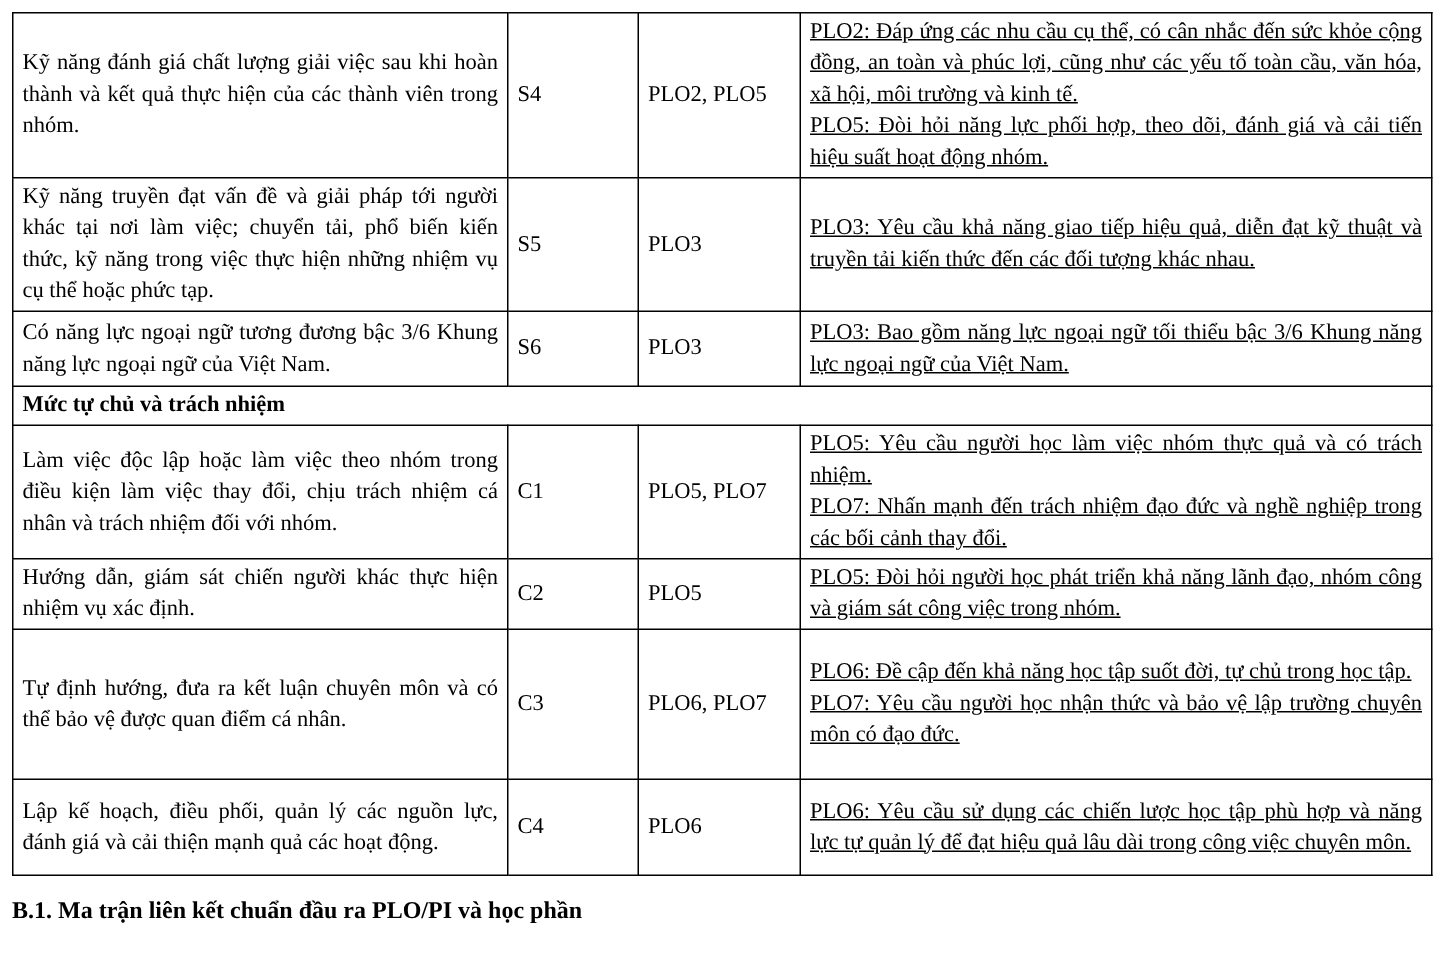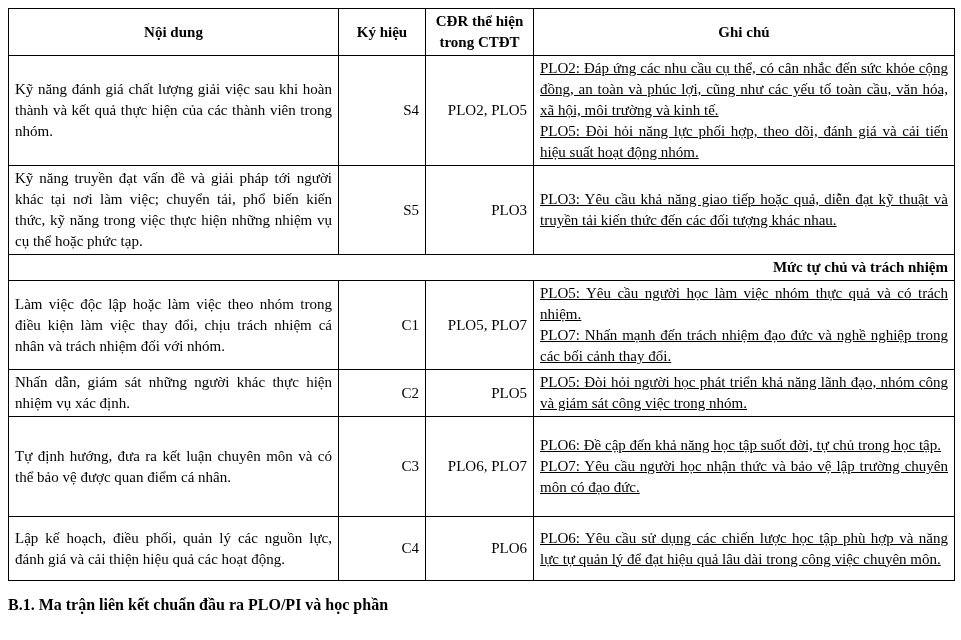--- a/index.html
+++ b/index.html
@@ -30,31 +30,31 @@
   th.col-header {
     font-weight: bold;
     text-align: center;
     padding: 2px 8px;
   }
   td.cell-content {
     text-align: justify;
     text-justify: inter-word;
   }
   td.cell-symbol, td.cell-cdr {
-    text-align: right;
+    text-align: left;
   }
   td.cell-note {
     text-align: justify;
     text-justify: inter-word;
     white-space: pre-line;
     text-decoration: underline;
   }
   td.section-row {
     font-weight: bold;
-    text-align: right;
+    text-align: left;
     padding: 0 6px;
   }
   .caption {
     margin-top: 14px;
     font-size: 16px;
     font-weight: bold;
     line-height: 20px;
   }
 </style>
 </head>
@@ -64,72 +64,72 @@
 
   <table class="outcomes">
     <colgroup>
       <col style="width:330px">
       <col style="width:87px">
       <col style="width:108px">
       <col style="width:421px">
     </colgroup>
 
     <tbody>
-        <tr style="height:41px">
-      <th class="col-header">Nội dung</th>
-      <th class="col-header">Ký hiệu</th>
-      <th class="col-header">CĐR thể hiện trong CTĐT</th>
-      <th class="col-header">Ghi chú</th>
-    </tr>
 
     <tr style="height:109px">
       <td class="cell-content">Kỹ năng đánh giá chất lượng giải việc sau khi hoàn thành và kết quả thực hiện của các thành viên trong nhóm.</td>
       <td class="cell-symbol">S4</td>
       <td class="cell-cdr">PLO2, PLO5</td>
       <td class="cell-note">PLO2: Đáp ứng các nhu cầu cụ thể, có cân nhắc đến sức khỏe cộng đồng, an toàn và phúc lợi, cũng như các yếu tố toàn cầu, văn hóa, xã hội, môi trường và kinh tế.
 PLO5: Đòi hỏi năng lực phối hợp, theo dõi, đánh giá và cải tiến hiệu suất hoạt động nhóm.</td>
     </tr>
 
     <tr style="height:87px">
       <td class="cell-content">Kỹ năng truyền đạt vấn đề và giải pháp tới người khác tại nơi làm việc; chuyển tải, phổ biến kiến thức, kỹ năng trong việc thực hiện những nhiệm vụ cụ thể hoặc phức tạp.</td>
       <td class="cell-symbol">S5</td>
       <td class="cell-cdr">PLO3</td>
-      <td class="cell-note">PLO3: Yêu cầu khả năng giao tiếp hoặc quả, diễn đạt kỹ thuật và truyền tải kiến thức đến các đối tượng khác nhau.</td>
+      <td class="cell-note">PLO3: Yêu cầu khả năng giao tiếp hiệu quả, diễn đạt kỹ thuật và truyền tải kiến thức đến các đối tượng khác nhau.</td>
     </tr>
 
+    <tr style="height:50px">
+      <td class="cell-content">Có năng lực ngoại ngữ tương đương bậc 3/6 Khung năng lực ngoại ngữ của Việt Nam.</td>
+      <td class="cell-symbol">S6</td>
+      <td class="cell-cdr">PLO3</td>
+      <td class="cell-note">PLO3: Bao gồm năng lực ngoại ngữ tối thiểu bậc 3/6 Khung năng lực ngoại ngữ của Việt Nam.</td>
+    </tr>
 
     <tr style="height:21px">
       <td class="section-row" colspan="4">Mức tự chủ và trách nhiệm</td>
     </tr>
 
     <tr style="height:64px">
       <td class="cell-content">Làm việc độc lập hoặc làm việc theo nhóm trong điều kiện làm việc thay đổi, chịu trách nhiệm cá nhân và trách nhiệm đối với nhóm.</td>
       <td class="cell-symbol">C1</td>
       <td class="cell-cdr">PLO5, PLO7</td>
       <td class="cell-note">PLO5: Yêu cầu người học làm việc nhóm thực quả và có trách nhiệm.
 PLO7: Nhấn mạnh đến trách nhiệm đạo đức và nghề nghiệp trong các bối cảnh thay đổi.</td>
     </tr>
 
     <tr style="height:43px">
-      <td class="cell-content">Nhấn dẫn, giám sát những người khác thực hiện nhiệm vụ xác định.</td>
+      <td class="cell-content">Hướng dẫn, giám sát chiến người khác thực hiện nhiệm vụ xác định.</td>
       <td class="cell-symbol">C2</td>
       <td class="cell-cdr">PLO5</td>
       <td class="cell-note">PLO5: Đòi hỏi người học phát triển khả năng lãnh đạo, nhóm công và giám sát công việc trong nhóm.</td>
     </tr>
 
     <tr style="height:100px">
       <td class="cell-content">Tự định hướng, đưa ra kết luận chuyên môn và có thể bảo vệ được quan điểm cá nhân.</td>
       <td class="cell-symbol">C3</td>
       <td class="cell-cdr">PLO6, PLO7</td>
       <td class="cell-note">PLO6: Đề cập đến khả năng học tập suốt đời, tự chủ trong học tập.
 PLO7: Yêu cầu người học nhận thức và bảo vệ lập trường chuyên môn có đạo đức.</td>
     </tr>
 
     <tr style="height:64px">
-      <td class="cell-content">Lập kế hoạch, điều phối, quản lý các nguồn lực, đánh giá và cải thiện hiệu quả các hoạt động.</td>
+      <td class="cell-content">Lập kế hoạch, điều phối, quản lý các nguồn lực, đánh giá và cải thiện mạnh quả các hoạt động.</td>
       <td class="cell-symbol">C4</td>
       <td class="cell-cdr">PLO6</td>
       <td class="cell-note">PLO6: Yêu cầu sử dụng các chiến lược học tập phù hợp và năng lực tự quản lý để đạt hiệu quả lâu dài trong công việc chuyên môn.</td>
     </tr>
   </tbody>
     </table>
 
   <div class="caption">B.1. Ma trận liên kết chuẩn đầu ra PLO/PI và học phần</div>
 
 </div>

